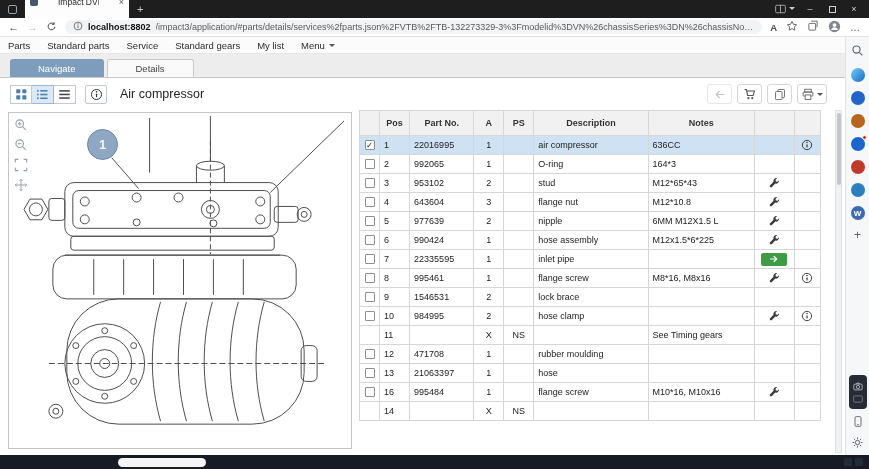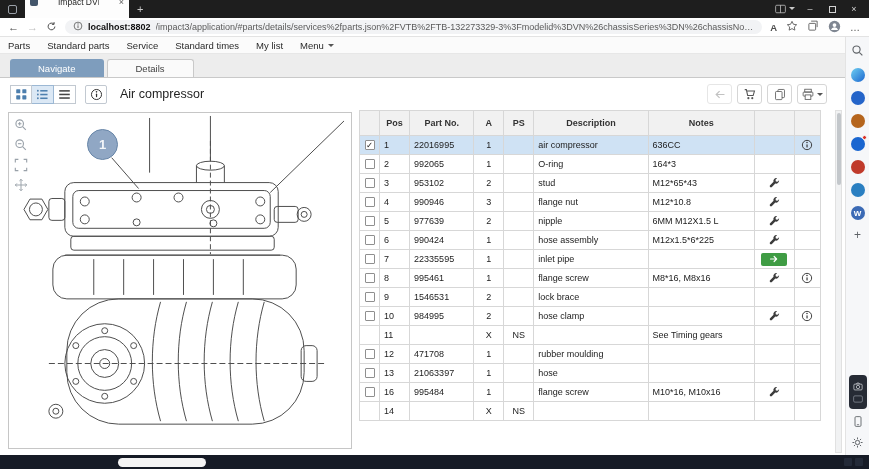--- a/index.html
+++ b/index.html
@@ -152,21 +152,21 @@
             <path d="M3.6 12.3a4.6 4.6 0 0 1 8.8 0z" fill="#fff"></path>
           </svg></span>
       <span class="ellipsis">…</span>
     </div>
   </div>
 
   <div class="appmenu">
       <div class="menu-item">Parts</div>
       <div class="menu-item">Standard parts</div>
       <div class="menu-item">Service</div>
-      <div class="menu-item">Standard times</div>
+      <div class="menu-item">Standard gears</div>
       <div class="menu-item">My list</div>
       <div class="menu-item">Menu<span class="mcaret"></span></div>
     </div>
 
   <div class="apptabs">
       <div class="atab active">Navigate</div>
       <div class="atab">Details</div>
     </div>
 
   <div class="apptoolbar">
@@ -397,21 +397,21 @@
             <td class="c-act"><span class="act-btn">
                 <svg width="11" height="11" viewBox="0 0 16 16">
                   <path fill="#3c3c3c" d="M14.6 4.1a4.1 4.1 0 0 1-5.4 3.9l-5 5a1.8 1.8 0 0 1-2.6-2.5l5-5a4.1 4.1 0 0 1 5.2-5.2L9.4 2.7l.6 2.3 2.3.6 2.4-2.4c.1.3-.1.6-.1.9z"></path>
                 </svg>
               </span></td>
             <td class="c-info"></td>
           </tr>
           <tr>
             <td class="c-cb"><span class="cb"></span></td>
             <td class="c-pos">4</td>
-            <td class="c-part">990946</td>
+            <td class="c-part">643604</td>
             <td class="c-a">3</td>
             <td class="c-ps"></td>
             <td class="c-desc">flange nut</td>
             <td class="c-notes">M12*10.8</td>
             <td class="c-act"><span class="act-btn">
                 <svg width="11" height="11" viewBox="0 0 16 16">
                   <path fill="#3c3c3c" d="M14.6 4.1a4.1 4.1 0 0 1-5.4 3.9l-5 5a1.8 1.8 0 0 1-2.6-2.5l5-5a4.1 4.1 0 0 1 5.2-5.2L9.4 2.7l.6 2.3 2.3.6 2.4-2.4c.1.3-.1.6-.1.9z"></path>
                 </svg>
               </span></td>
             <td class="c-info"></td>

